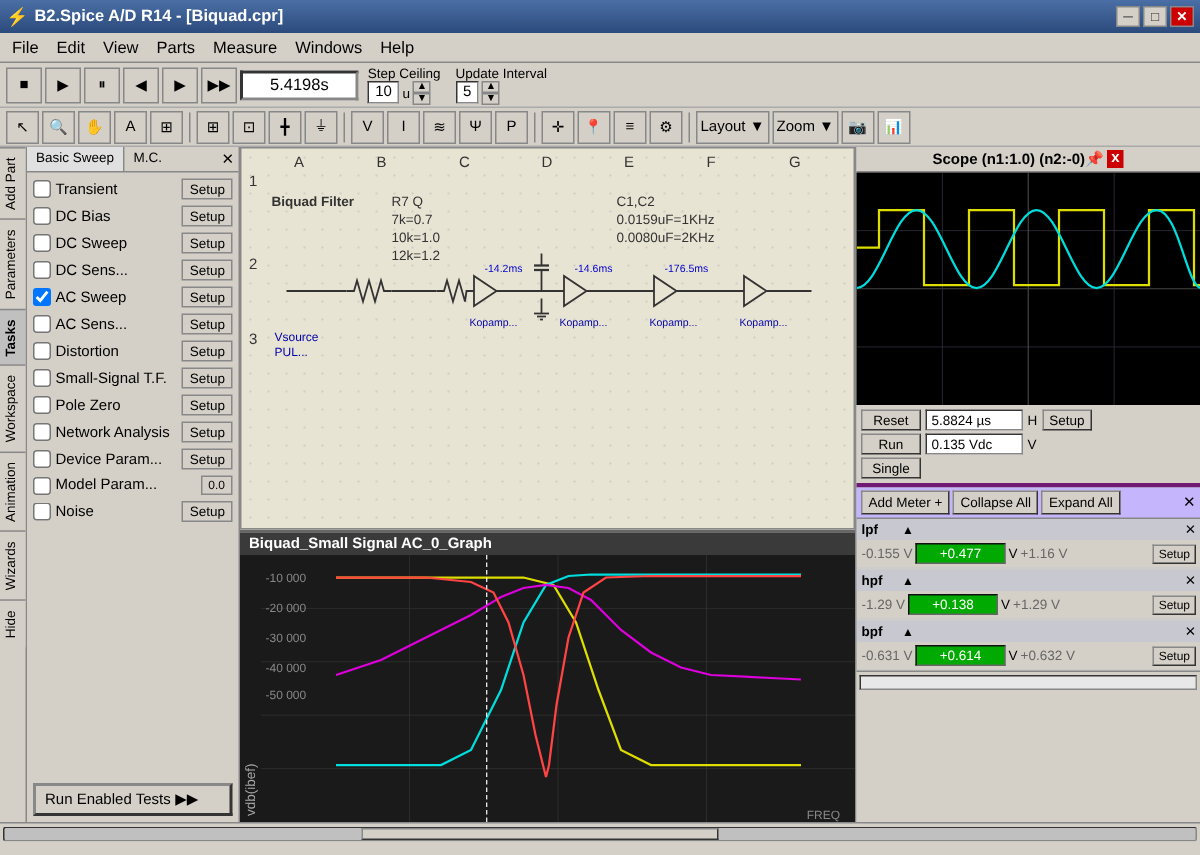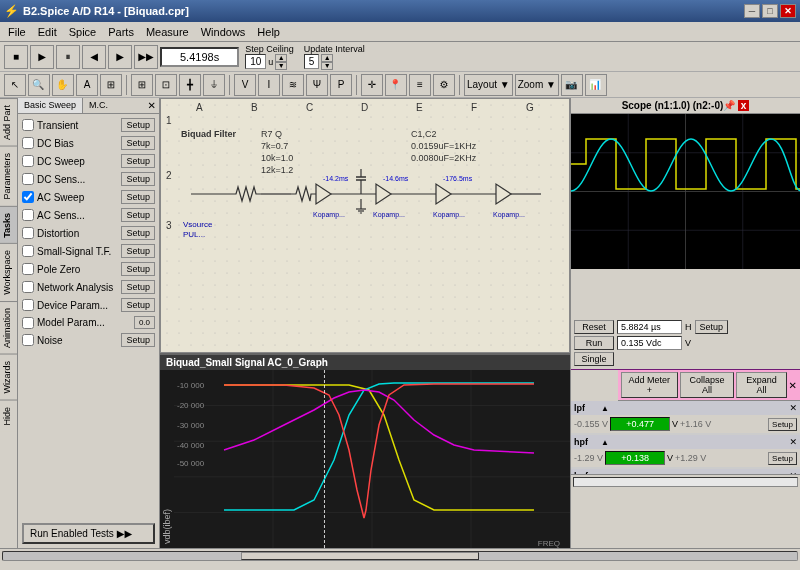--- a/index.html
+++ b/index.html
@@ -67,21 +67,21 @@
   <div class="title-bar-controls">
     <div class="title-btn minimize">─</div>
     <div class="title-btn maximize">□</div>
     <div class="title-btn close">✕</div>
   </div>
 </div>
 
 <div class="menu-bar">
   <span class="menu-item">File</span>
   <span class="menu-item">Edit</span>
-  <span class="menu-item">Spice</span>
+  <span class="menu-item">View</span>
   <span class="menu-item">Parts</span>
   <span class="menu-item">Measure</span>
   <span class="menu-item">Windows</span>
   <span class="menu-item">Help</span>
 </div>
 
 <div class="toolbar">
   <div class="toolbar-btn">■</div>
   <div class="toolbar-btn">▶</div>
   <div class="toolbar-btn">⏸</div>
@@ -370,38 +370,38 @@
         <line x1="25%" y1="0" x2="25%" y2="100%" stroke="#334" stroke-width="0.5"></line>
         <line x1="50%" y1="0" x2="50%" y2="100%" stroke="#444" stroke-width="0.8"></line>
         <line x1="75%" y1="0" x2="75%" y2="100%" stroke="#334" stroke-width="0.5"></line>
 
         <polyline points="0,50 15,50 15,25 45,25 45,75 75,75 75,25 105,25 105,75 135,75 135,25 165,25 165,75 195,75 195,25 225,25 225,75 230,75" fill="none" stroke="#dddd00" stroke-width="1.5"></polyline>
 
         <path d="M0,77 C15,77 25,25 40,25 C55,25 65,77 80,77 C95,77 105,25 120,25 C135,25 145,77 160,77 C175,77 185,25 200,25 C215,25 220,77 230,77" fill="none" stroke="#00dddd" stroke-width="1.5"></path>
       </svg>
     </div>
 
-    <div style="background:#d4d0c8;padding:3px;border-bottom:1px solid #701a75;margin-top:48px;">
+    <div style="background:#d4d0c8;padding:3px;border-bottom:3px solid #701a75;">
       <div style="display:flex;align-items:center;gap:3px;margin-bottom:2px;">
         <button style="background:#d4d0c8;border:1px outset #888;font-size:9px;padding:1px 4px;cursor:pointer;min-width:40px;">Reset</button>
         <input type="text" style="background: white; border: 1px inset rgb(136, 136, 136); padding: 1px 3px; font-size: 9px; width: 65px;" value="5.8824 µs">
         <span style="font-size:9px;">H</span>
         <button style="background:#d4d0c8;border:1px outset #888;font-size:9px;padding:1px 4px;cursor:pointer;">Setup</button>
       </div>
       <div style="display:flex;align-items:center;gap:3px;">
         <button style="background:#d4d0c8;border:1px outset #888;font-size:9px;padding:1px 2px;cursor:pointer;min-width:40px;">Run</button>
         <input type="text" style="background: white; border: 1px inset rgb(136, 136, 136); padding: 1px 3px; font-size: 9px; width: 65px;" value="0.135 Vdc">
         <span style="font-size:9px;">V</span>
       </div>
       <div style="display:flex;align-items:center;gap:3px;margin-top:2px;">
         <button style="background:#d4d0c8;border:1px outset #888;font-size:9px;padding:1px 4px;cursor:pointer;min-width:40px;">Single</button>
       </div>
     </div>
 
-    <div style="background:#f9a8d4;padding:2px 3px;display:flex;align-items:center;gap:2px;border-bottom:1px solid #888;margin-left:47px;">
+    <div style="background:#c4b5fd;padding:2px 3px;display:flex;align-items:center;gap:2px;border-bottom:1px solid #888;">
       <button class="meter-btn">Add Meter +</button>
       <button class="meter-btn">Collapse All</button>
       <button class="meter-btn">Expand All</button>
       <span style="margin-left:auto;cursor:pointer;font-size:10px;">✕</span>
     </div>
 
     <div class="meters-list">
 
       <div style="border-bottom:1px solid #ccc;">
         <div style="background:#c8c8d0;display:flex;align-items:center;gap:2px;padding:2px 3px;font-size:9px;">

